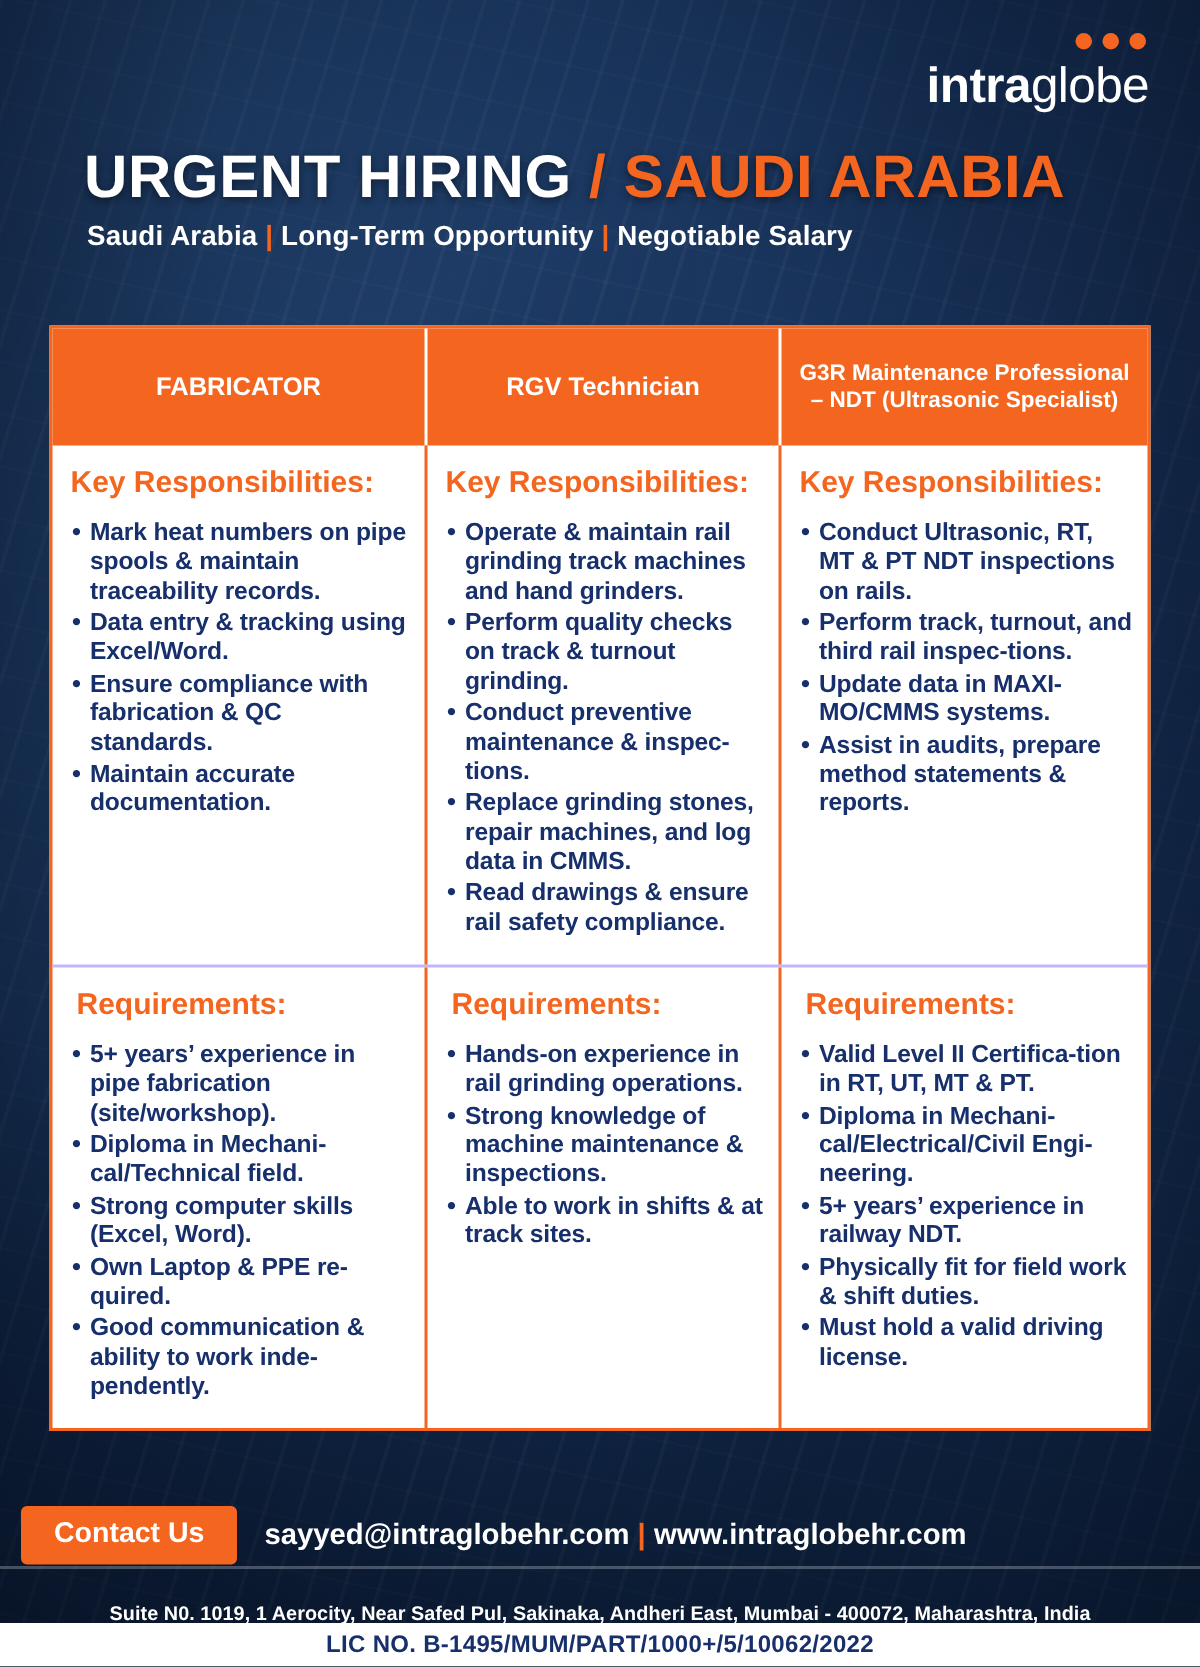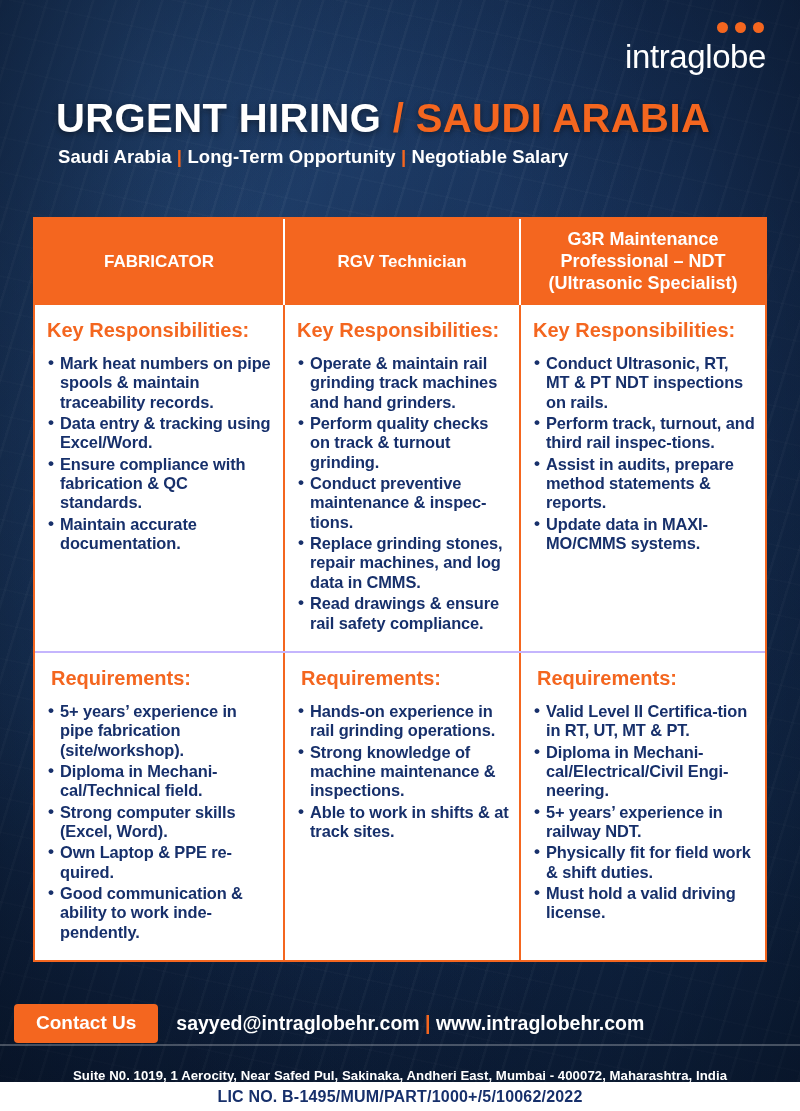--- a/index.html
+++ b/index.html
@@ -57,21 +57,21 @@
     width: 11px; height: 11px;
     border-radius: 50%;
     background: #f4661f;
   }
   .logo-text {
     font-size: 33px;
     font-weight: bold;
     letter-spacing: -0.4px;
     color: #ffffff;
   }
-  .logo-text .soft { color: #ffffff; font-weight: normal; text-align: center; }
+  .logo-text .soft { color: #ffffff; font-weight: bold; text-align: center; }
   .logo-text .thin { font-weight: normal; color: #ffffff; }
 
   .headline {
     position: absolute;
     top: 96px;
     left: 56px;
     font-size: 40px;
     font-weight: bold;
     letter-spacing: 0.4px;
     color: #ffffff;
@@ -112,21 +112,21 @@
     line-height: 1.22;
     display: flex;
     align-items: center;
     justify-content: center;
     min-height: 78px;
     border-right: 2px solid #ffffff;
   }
   .th:last-child { border-right: none; }
   .th.col1 { flex: 0 0 250px; }
   .th.col2 { flex: 0 0 236px; }
-  .th.col3 { flex: 1 1 auto; font-size: 18px; }
+  .th.col3 { flex: 1 1 auto; font-size: 15px; }
 
   .section {
     display: flex;
     border-bottom: 2px solid #c4b5fd;
   }
   .section:last-child { border-bottom: none; }
   .cell {
     padding: 12px 10px 16px 10px;
     border-right: 2px solid #f4661f;
     color: #17306b;
@@ -287,22 +287,22 @@
           <li>Conduct preventive maintenance &amp; inspec-tions.</li>
           <li>Replace grinding stones, repair machines, and log data in CMMS.</li>
           <li>Read drawings &amp; ensure rail safety compliance.</li>
         </ul>
       </div>
       <div class="cell col3">
         <div class="cell-title">Key Responsibilities:</div>
         <ul class="points">
           <li>Conduct Ultrasonic, RT, MT &amp; PT NDT inspections on rails.</li>
           <li>Perform track, turnout, and third rail inspec-tions.</li>
+          <li>Update data in MAXI-MO/CMMS systems.</li>
           <li>Assist in audits, prepare method statements &amp; reports.</li>
-          <li>Update data in MAXI-MO/CMMS systems.</li>
         </ul>
       </div>
     </div>
 
     <div class="section requirements">
       <div class="cell col1">
         <div class="cell-title req">Requirements:</div>
         <ul class="points">
           <li>5+ years’ experience in pipe fabrication (site/workshop).</li>
           <li>Diploma in Mechani-cal/Technical field.</li>

